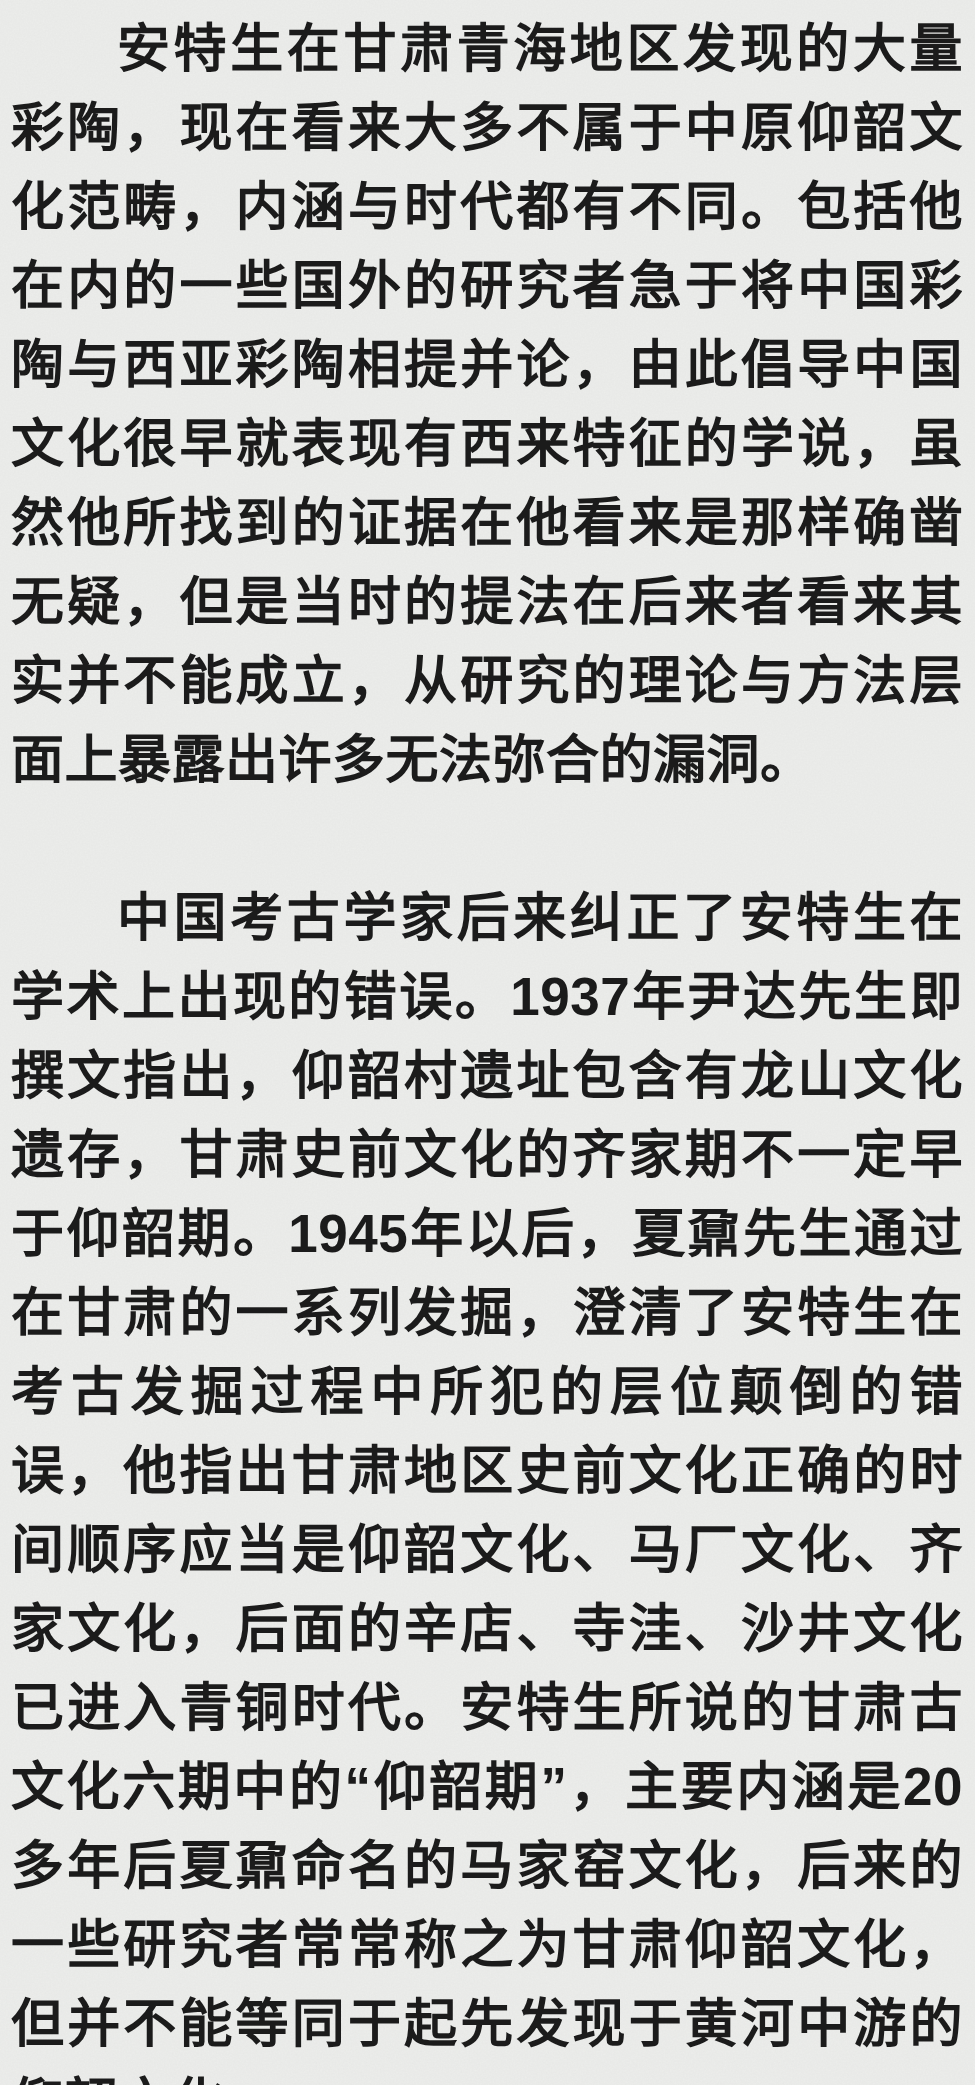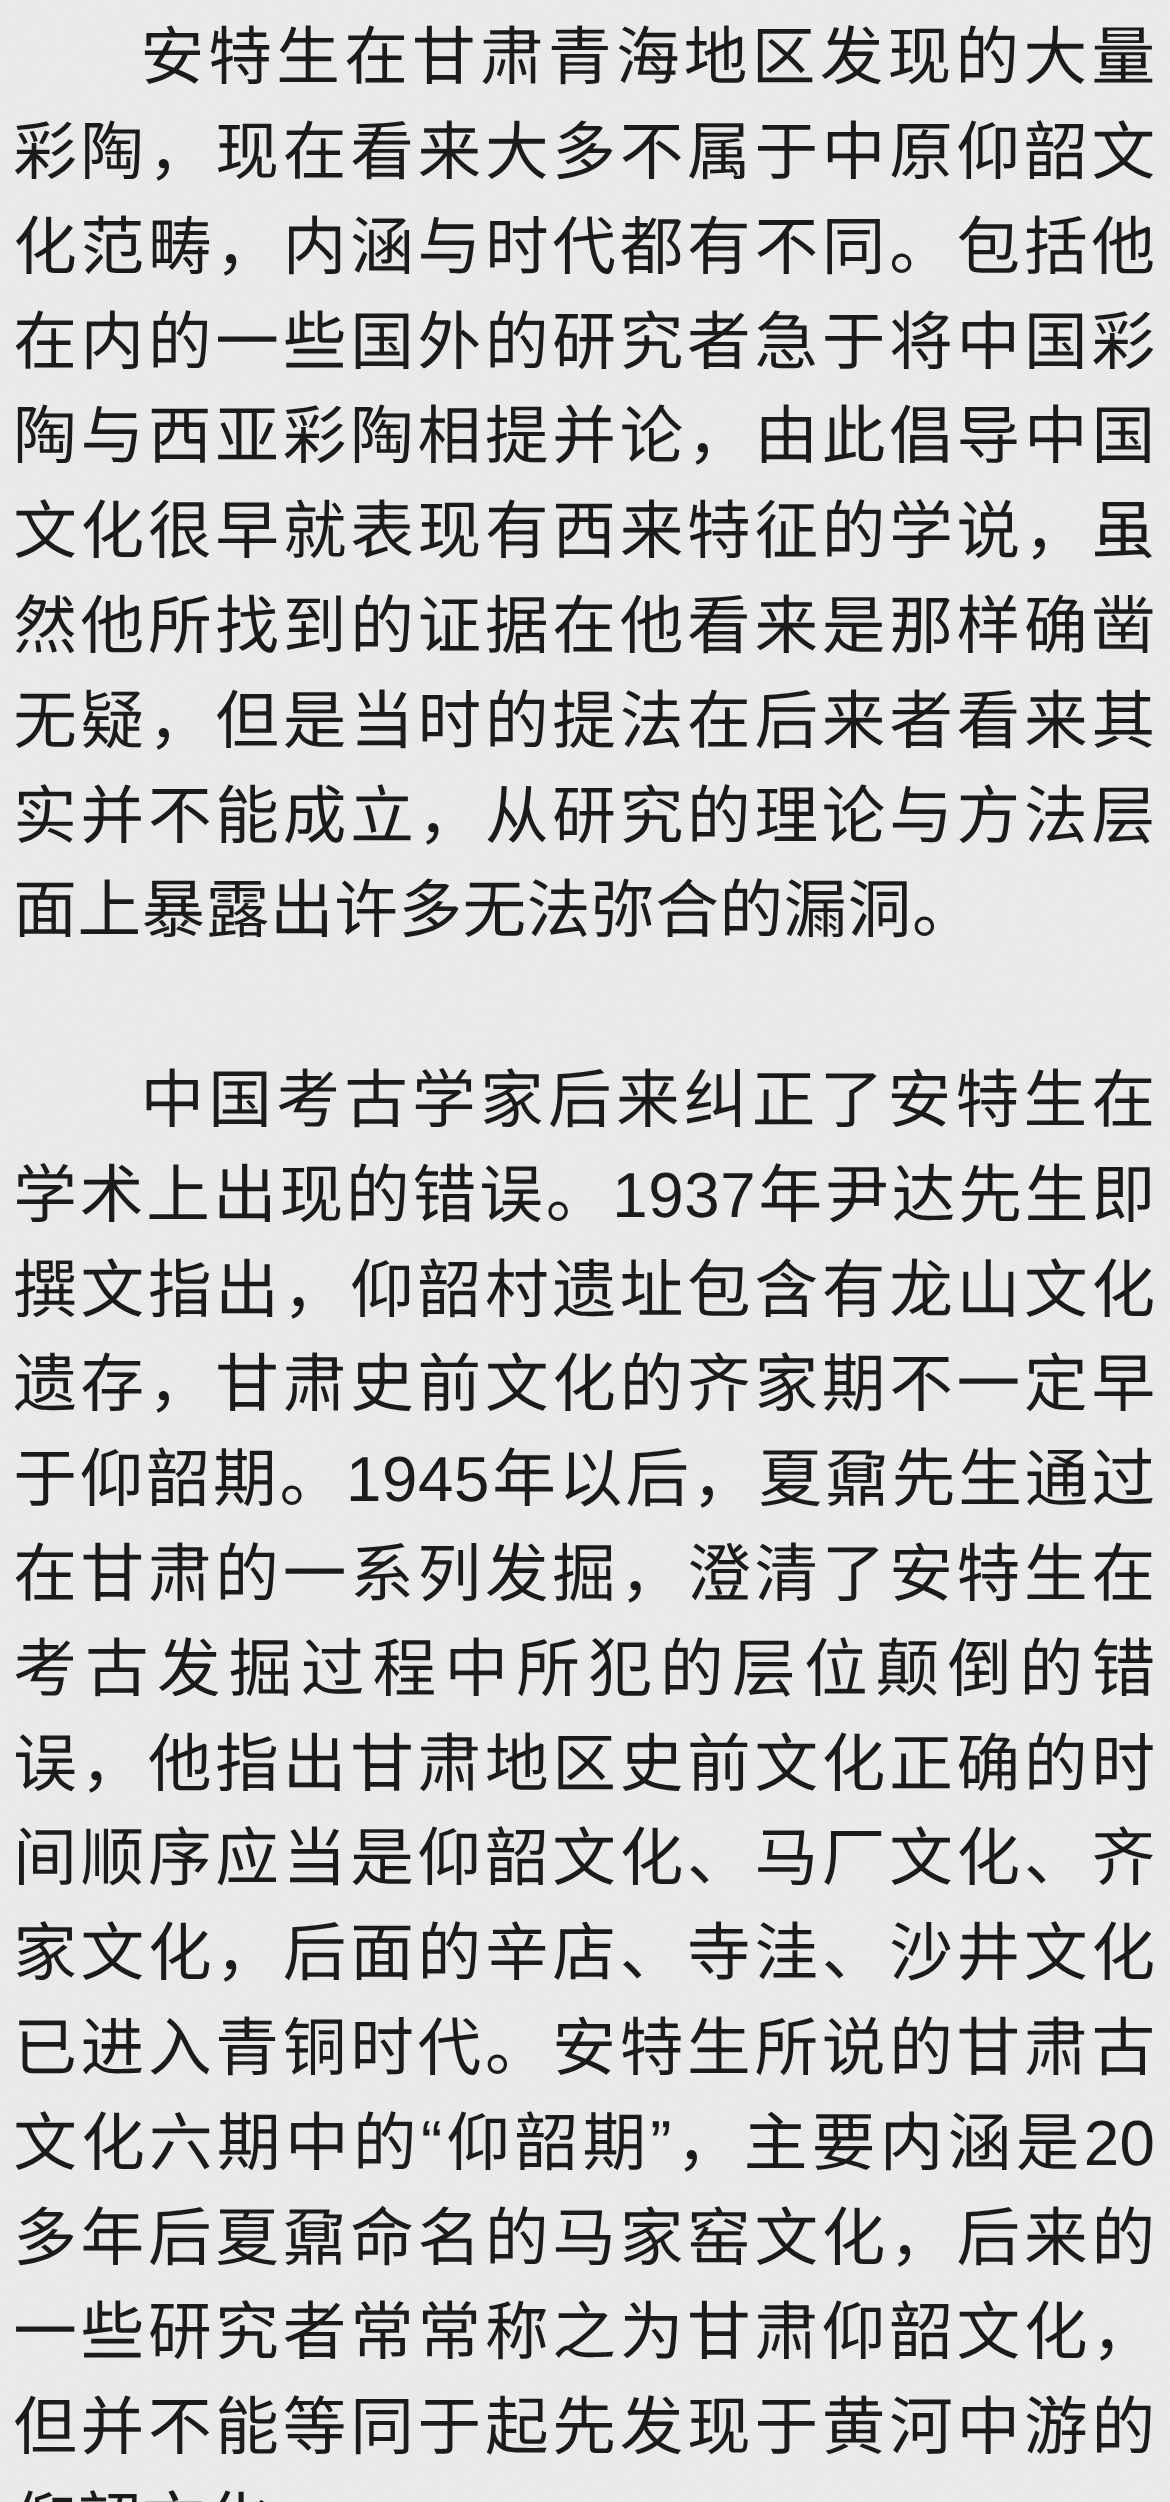--- a/index.html
+++ b/index.html
@@ -32,20 +32,21 @@
     color: #1b1b1b;
     font-size: 53px;
     line-height: 79px;
     text-align: justify;
     letter-spacing: 0.5px;
   }
   .article p {
     margin: 0 0 79px 0;
     text-indent: 2em;
     word-break: break-all;
+    font-weight: bold;
   }
   .article p:last-child {
     margin-bottom: 0;
   }
 </style>
 </head>
 <body>
 
 <svg class="paper-texture" width="975" height="2085" xmlns="http://www.w3.org/2000/svg" aria-hidden="true">
   <filter id="paperNoise" x="0" y="0" width="100%" height="100%">

